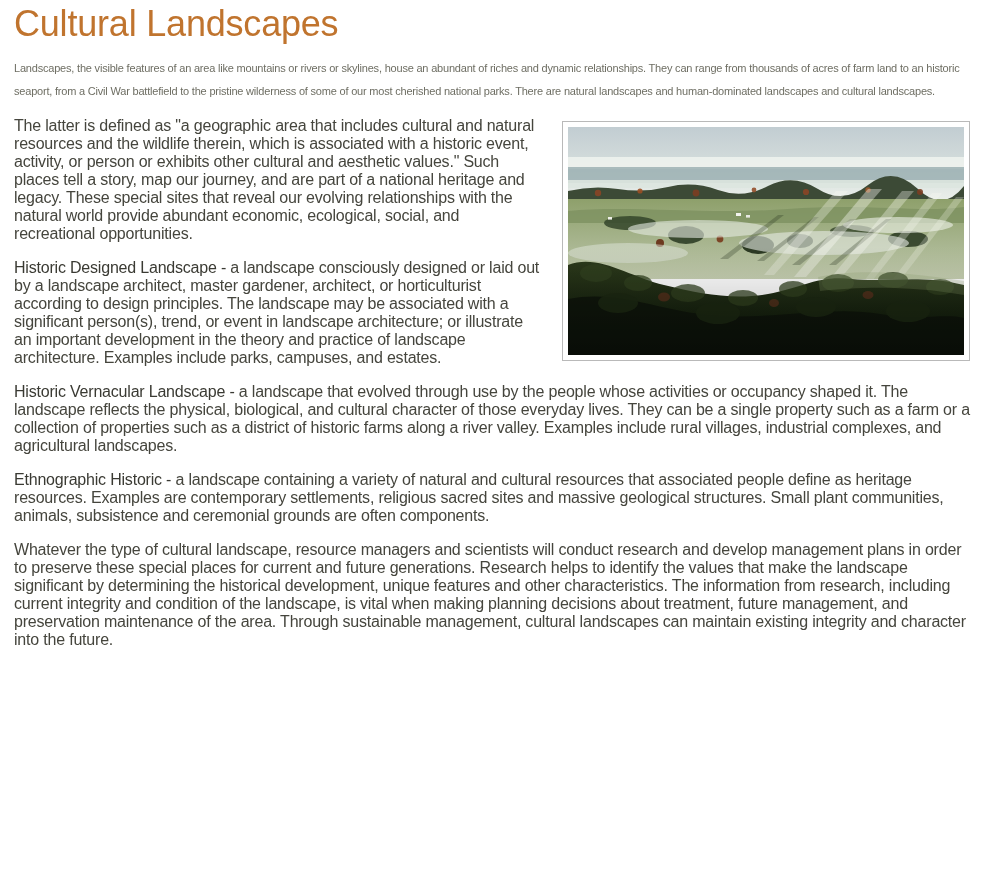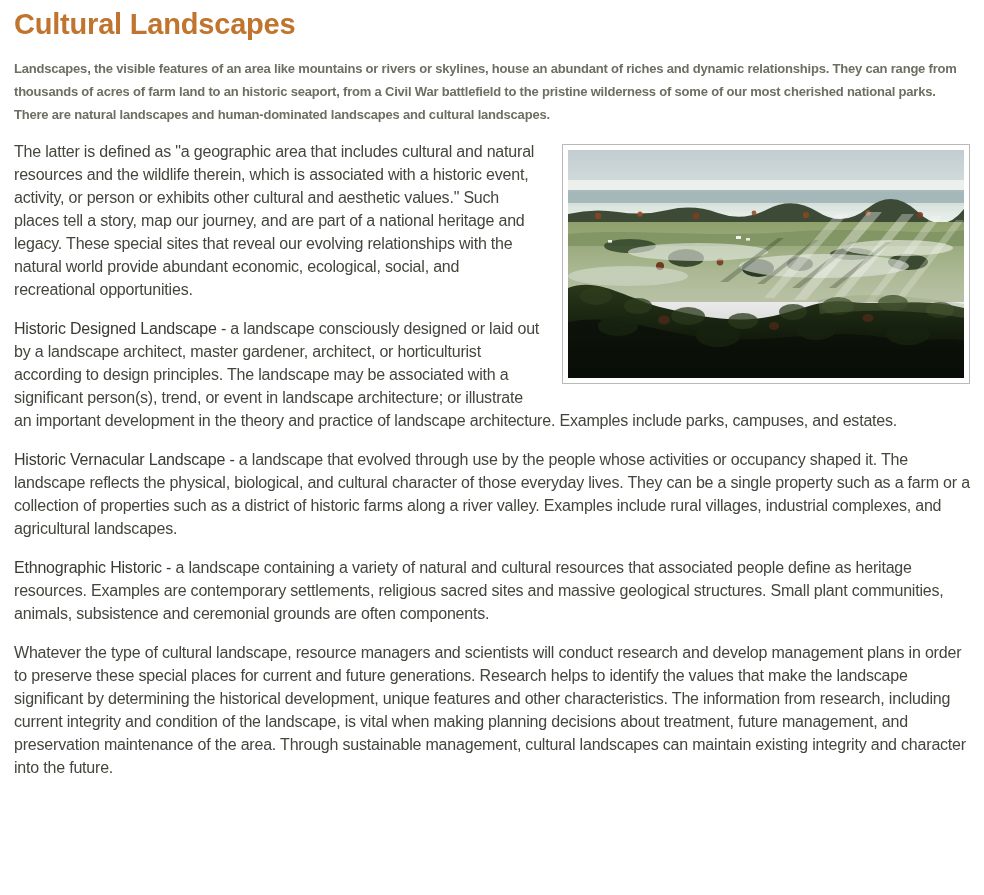--- a/index.html
+++ b/index.html
@@ -13,39 +13,39 @@
   .page{
     width:984px;
     min-height:895px;
     box-sizing:border-box;
     padding:6px 14px 8px 14px;
     font-family:"Liberation Sans", sans-serif;
     background:#fff;
   }
   h1.page-title{
     color:var(--title,#c0742e);
-    font-size:29px;
+    font-size:36px;
     line-height:32px;
-    font-weight:700;
+    font-weight:400;
     margin:2px 0 17px 0;
     letter-spacing:-0.2px;
   }
   p.intro{
     color:var(--intro-text,#6e6e63);
-    font-weight:700;
-    font-size:13px;
+    font-weight:400;
+    font-size:11px;
     line-height:23px;
     letter-spacing:-0.2px;
     margin:0 0 14px 0;
   }
   .content{overflow:visible;}
   p.body{
     color:var(--body-text,#45453d);
     font-size:16px;
-    line-height:23px;
+    line-height:18px;
     letter-spacing:-0.2px;
     margin:0 0 16px 0;
   }
   p.body:last-child{margin-bottom:0;}
   p.body strong.term{
     color:var(--term-text,#3a3a33);
     font-weight:400;
   }
   .photo-frame{
     float:right;

